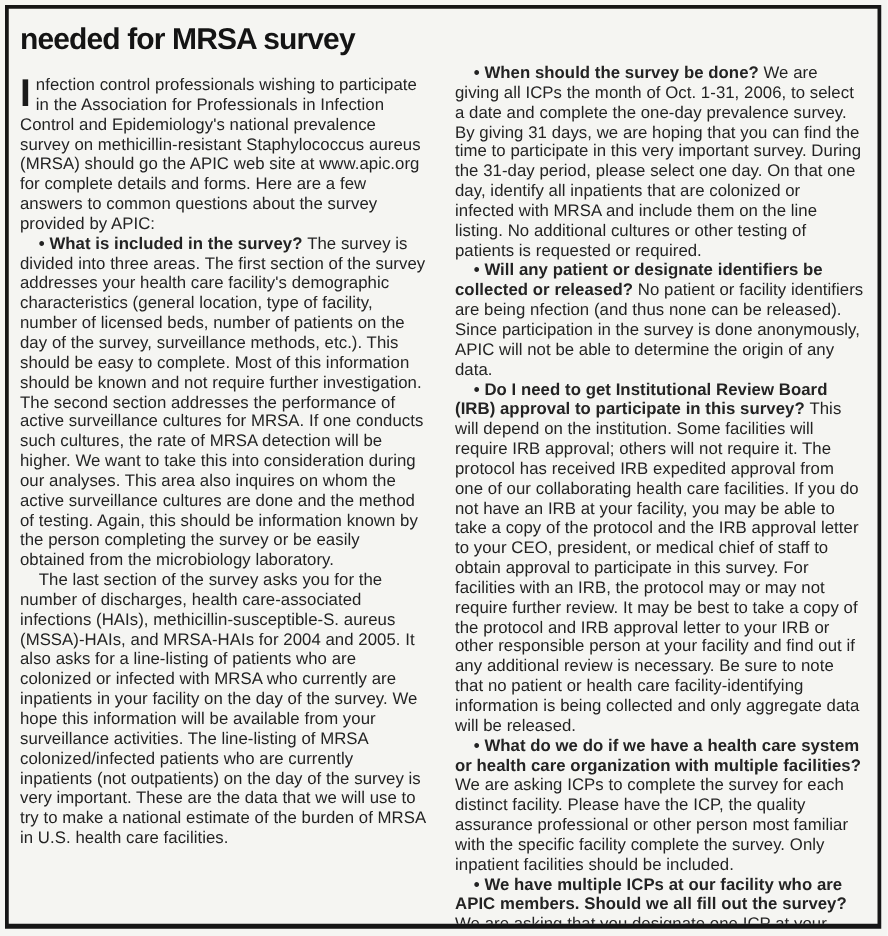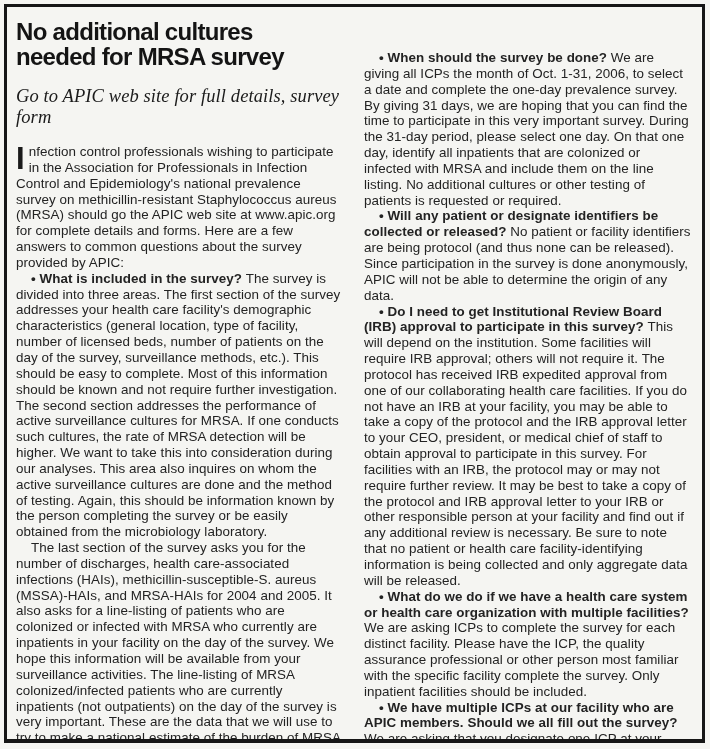--- a/index.html
+++ b/index.html
@@ -69,35 +69,33 @@
   }
 </style>
 </head>
 <body>
 
 <div class="page">
   <div class="frame">
 
     <div class="col col-left">
       <h1 class="headline">
-        <span>No additional cultures</span>
         <span>needed for MRSA survey</span>
       </h1>
-      <div class="subtitle">Go to APIC web site for full details, survey form</div>
       <div class="body-text">
           <p class="para"><span class="dropcap">I</span><span class="seg-normal">nfection control professionals wishing to participate in the Association for Professionals in Infection Control and Epidemiology's national prevalence survey on methicillin-resistant </span><span class="seg-italic">Staphylococcus aureus</span><span class="seg-normal"> (MRSA) should go the APIC web site at www.apic.org for complete details and forms. Here are a few answers to common questions about the survey provided by APIC:</span></p>
           <p class="para indent"><span class="seg-bold">• What is included in the survey? </span><span class="seg-normal">The survey is divided into three areas. The first section of the survey addresses your health care facility's demographic characteristics (general location, type of facility, number of licensed beds, number of patients on the day of the survey, surveillance methods, etc.). This should be easy to complete. Most of this information should be known and not require further investigation. The second section addresses the performance of active surveillance cultures for MRSA. If one conducts such cultures, the rate of MRSA detection will be higher. We want to take this into consideration during our analyses. This area also inquires on whom the active surveillance cultures are done and the method of testing. Again, this should be information known by the person completing the survey or be easily obtained from the microbiology laboratory.</span></p>
           <p class="para indent"><span class="seg-normal">The last section of the survey asks you for the number of discharges, health care-associated infections (HAIs), methicillin-susceptible-</span><span class="seg-italic">S. aureus</span><span class="seg-normal"> (MSSA)-HAIs, and MRSA-HAIs for 2004 and 2005. It also asks for a line-listing of patients who are colonized or infected with MRSA who currently are inpatients in your facility on the day of the survey. We hope this information will be available from your surveillance activities. The line-listing of MRSA colonized/infected patients who are currently inpatients (not outpatients) on the day of the survey is very important. These are the data that we will use to try to make a national estimate of the burden of MRSA in U.S. health care facilities.</span></p>
         </div>
     </div>
 
     <div class="col col-right">
       <div class="body-text" style="margin-top:16px">
           <p class="para indent"><span class="seg-bold">• When should the survey be done? </span><span class="seg-normal">We are giving all ICPs the month of Oct. 1-31, 2006, to select a date and complete the one-day prevalence survey. By giving 31 days, we are hoping that you can find the time to participate in this very important survey. During the 31-day period, please select one day. On that one day, identify all inpatients that are colonized or infected with MRSA and include them on the line listing. No additional cultures or other testing of patients is requested or required.</span></p>
-          <p class="para indent"><span class="seg-bold">• Will any patient or designate identifiers be collected or released? </span><span class="seg-normal">No patient or facility identifiers are being protocol (and thus none can be released). Since participation in the survey is done anonymously, APIC will not be able to determine the origin of any data.</span></p>
+          <p class="para indent"><span class="seg-bold">• Will any patient or designate identifiers be collected or released? </span><span class="seg-normal">No patient or facility identifiers are being nfection (and thus none can be released). Since participation in the survey is done anonymously, APIC will not be able to determine the origin of any data.</span></p>
           <p class="para indent"><span class="seg-bold">• Do I need to get Institutional Review Board (IRB) approval to participate in this survey? </span><span class="seg-normal">This will depend on the institution. Some facilities will require IRB approval; others will not require it. The protocol has received IRB expedited approval from one of our collaborating health care facilities. If you do not have an IRB at your facility, you may be able to take a copy of the protocol and the IRB approval letter to your CEO, president, or medical chief of staff to obtain approval to participate in this survey. For facilities with an IRB, the protocol may or may not require further review. It may be best to take a copy of the protocol and IRB approval letter to your IRB or other responsible person at your facility and find out if any additional review is necessary. Be sure to note that no patient or health care facility-identifying information is being collected and only aggregate data will be released.</span></p>
           <p class="para indent"><span class="seg-bold">• What do we do if we have a health care system or health care organization with multiple facilities? </span><span class="seg-normal">We are asking ICPs to complete the survey for each distinct facility. Please have the ICP, the quality assurance professional or other person most familiar with the specific facility complete the survey. Only inpatient facilities should be included.</span></p>
           <p class="para indent"><span class="seg-bold">• We have multiple ICPs at our facility who are APIC members. Should we all fill out the survey? </span><span class="seg-normal">We are asking that you designate one ICP at your facility to complete the divided.  </span><span class="seg-mark">■</span></p>
         </div>
     </div>
 
   </div>
 </div>
 
 </body></html>

